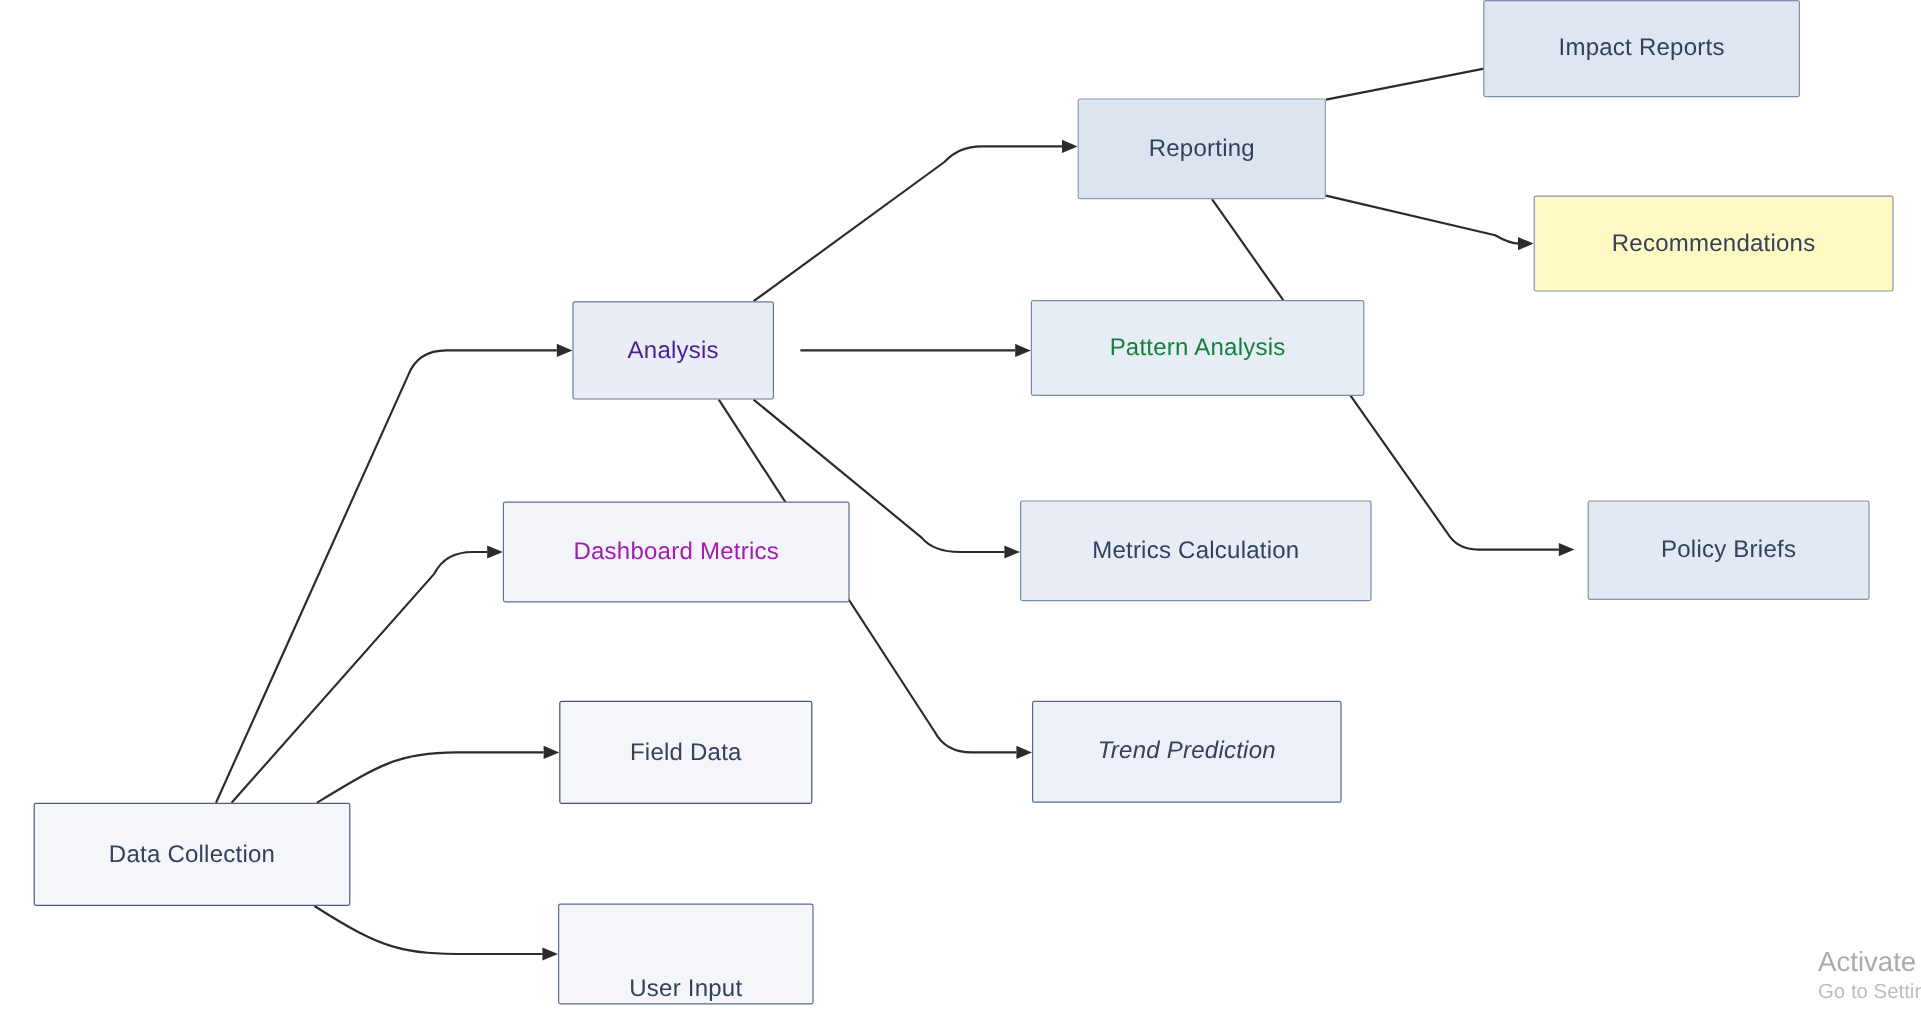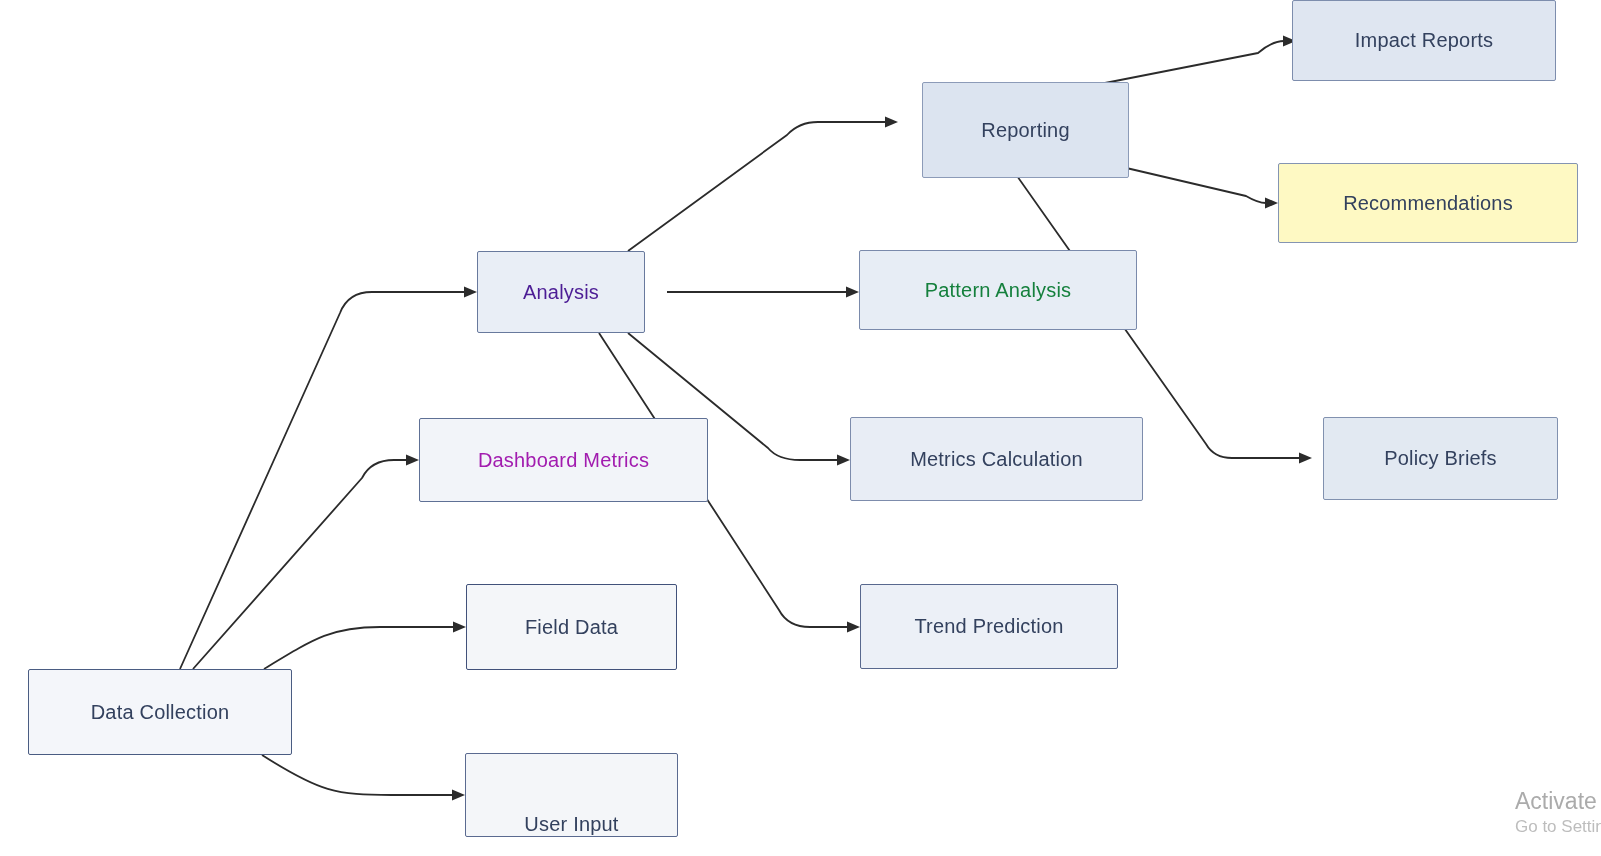--- a/index.html
+++ b/index.html
@@ -70,33 +70,33 @@
       </div>
       <div class="node" style="left: 419px; top: 418px; width: 289px; height: 84px; background: rgb(242, 244, 249); border-color: rgb(94, 112, 149); color: #a21caf;">
         <span>Dashboard Metrics</span>
       </div>
       <div class="node" style="left: 466px; top: 584px; width: 211px; height: 86px; background: rgb(244, 246, 249); border-color: rgb(65, 81, 122); color: rgb(51, 65, 94); align-items: center;">
         <span>Field Data</span>
       </div>
       <div class="node" style="left: 465px; top: 753px; width: 213px; height: 84px; background: rgb(244, 246, 249); border-color: rgb(90, 106, 144); color: rgb(51, 65, 94); align-items: flex-end;">
         <span>User Input</span>
       </div>
-      <div class="node" style="left: 898px; top: 82px; width: 207px; height: 96px; background: rgb(220, 228, 240); border-color: rgb(140, 155, 184); color: rgb(51, 65, 94); margin-left: 24px;">
+      <div class="node" style="left: 898px; top: 82px; width: 207px; height: 84px; background: rgb(220, 228, 240); border-color: rgb(140, 155, 184); color: rgb(51, 65, 94);">
         <span>Reporting</span>
       </div>
       <div class="node" style="left: 859px; top: 250px; width: 278px; height: 80px; background: rgb(231, 237, 245); border-color: rgb(122, 138, 171); color: #15803d;">
         <span>Pattern Analysis</span>
       </div>
       <div class="node" style="left: 850px; top: 417px; width: 293px; height: 84px; background: rgb(232, 237, 245); border-color: rgb(125, 140, 172); color: rgb(51, 65, 94);">
         <span>Metrics Calculation</span>
       </div>
-      <div class="node" style="left: 860px; top: 584px; width: 258px; height: 85px; background: rgb(236, 240, 247); border-color: rgb(88, 104, 142); color: rgb(51, 65, 94);">
+      <div class="node" style="left: 860px; top: 584px; width: 258px; height: 85px; background: rgb(236, 240, 247); border-color: rgb(88, 104, 142); color: rgb(51, 65, 94); font-style: italic;">
         <span>Trend Prediction</span>
       </div>
-      <div class="node" style="left: 1292px; top: 0px; width: 264px; height: 81px; background: rgb(223, 230, 241); border-color: rgb(125, 141, 173); color: rgb(51, 65, 94); text-align: right;">
+      <div class="node" style="left: 1236px; top: 0px; width: 264px; height: 81px; background: rgb(223, 230, 241); border-color: rgb(125, 141, 173); color: rgb(51, 65, 94); text-align: right;">
         <span>Impact Reports</span>
       </div>
       <div class="node" style="left: 1278px; top: 163px; width: 300px; height: 80px; background: #fef9c3; border-color: rgb(132, 148, 178); color: rgb(51, 65, 94);">
         <span>Recommendations</span>
       </div>
       <div class="node" style="left: 1312px; top: 417px; width: 235px; height: 83px; background: rgb(226, 233, 242); border-color: rgb(129, 145, 175); color: rgb(51, 65, 94); margin-left: 11px;">
         <span>Policy Briefs</span>
       </div>
     </div>
   <div id="watermark">

